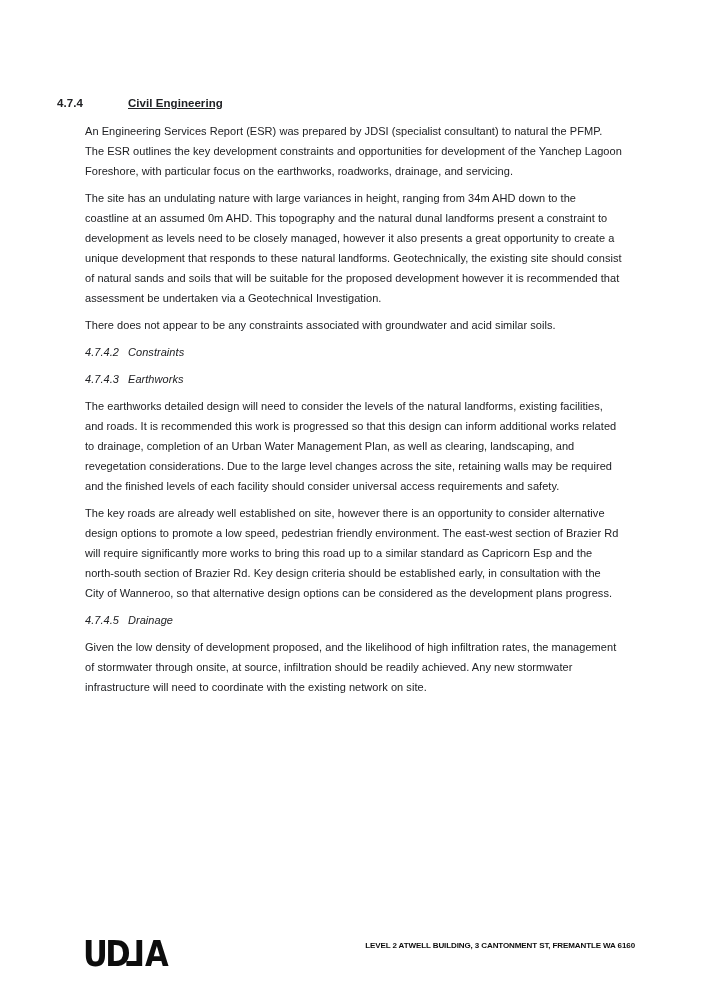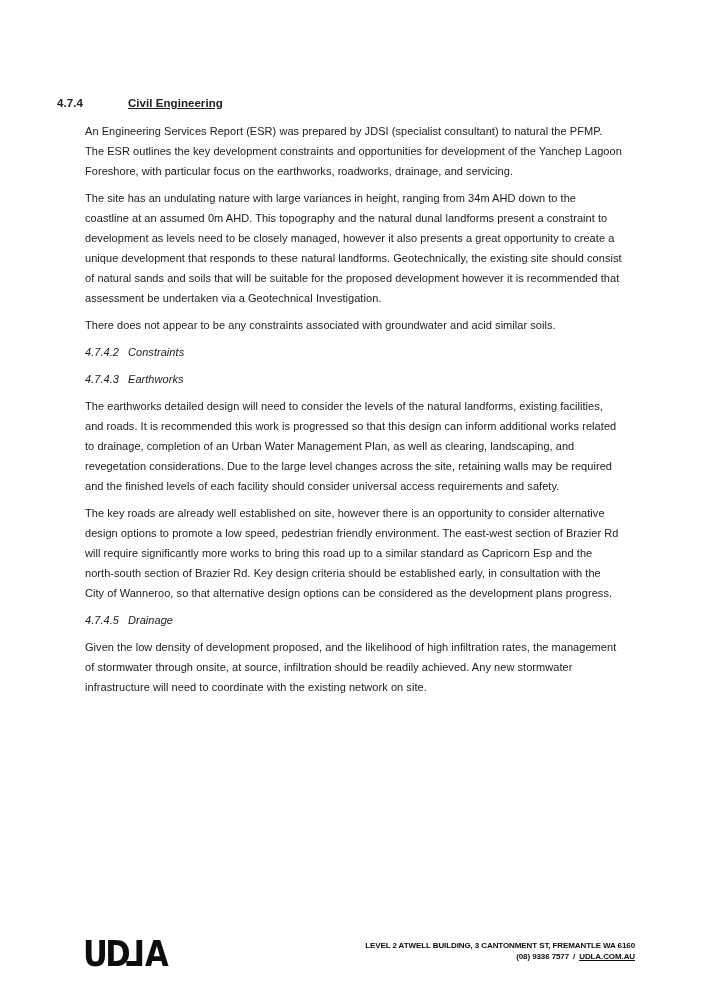--- a/index.html
+++ b/index.html
@@ -114,18 +114,15 @@
       <span class="num">4.7.4.5</span><span>Drainage</span>
     </div>
     <p>Given the low density of development proposed, and the likelihood of high infiltration rates, the management of stormwater through onsite, at source, infiltration should be readily achieved. Any new stormwater infrastructure will need to coordinate with the existing network on site.</p>
 
   </div>
 
   <div class="logo"><span>UD</span><span class="flip">L</span><span>A</span></div>
 
   <div class="footer-text">
     <div>LEVEL 2 ATWELL BUILDING, 3 CANTONMENT ST, FREMANTLE WA 6160</div>
-    <div>
-      <span>(08) 9336 7577</span><span class="sep">/</span><span class="link">UDLA.COM.AU</span>
-    </div>
   </div>
 
 </div>
 
 </body></html>

